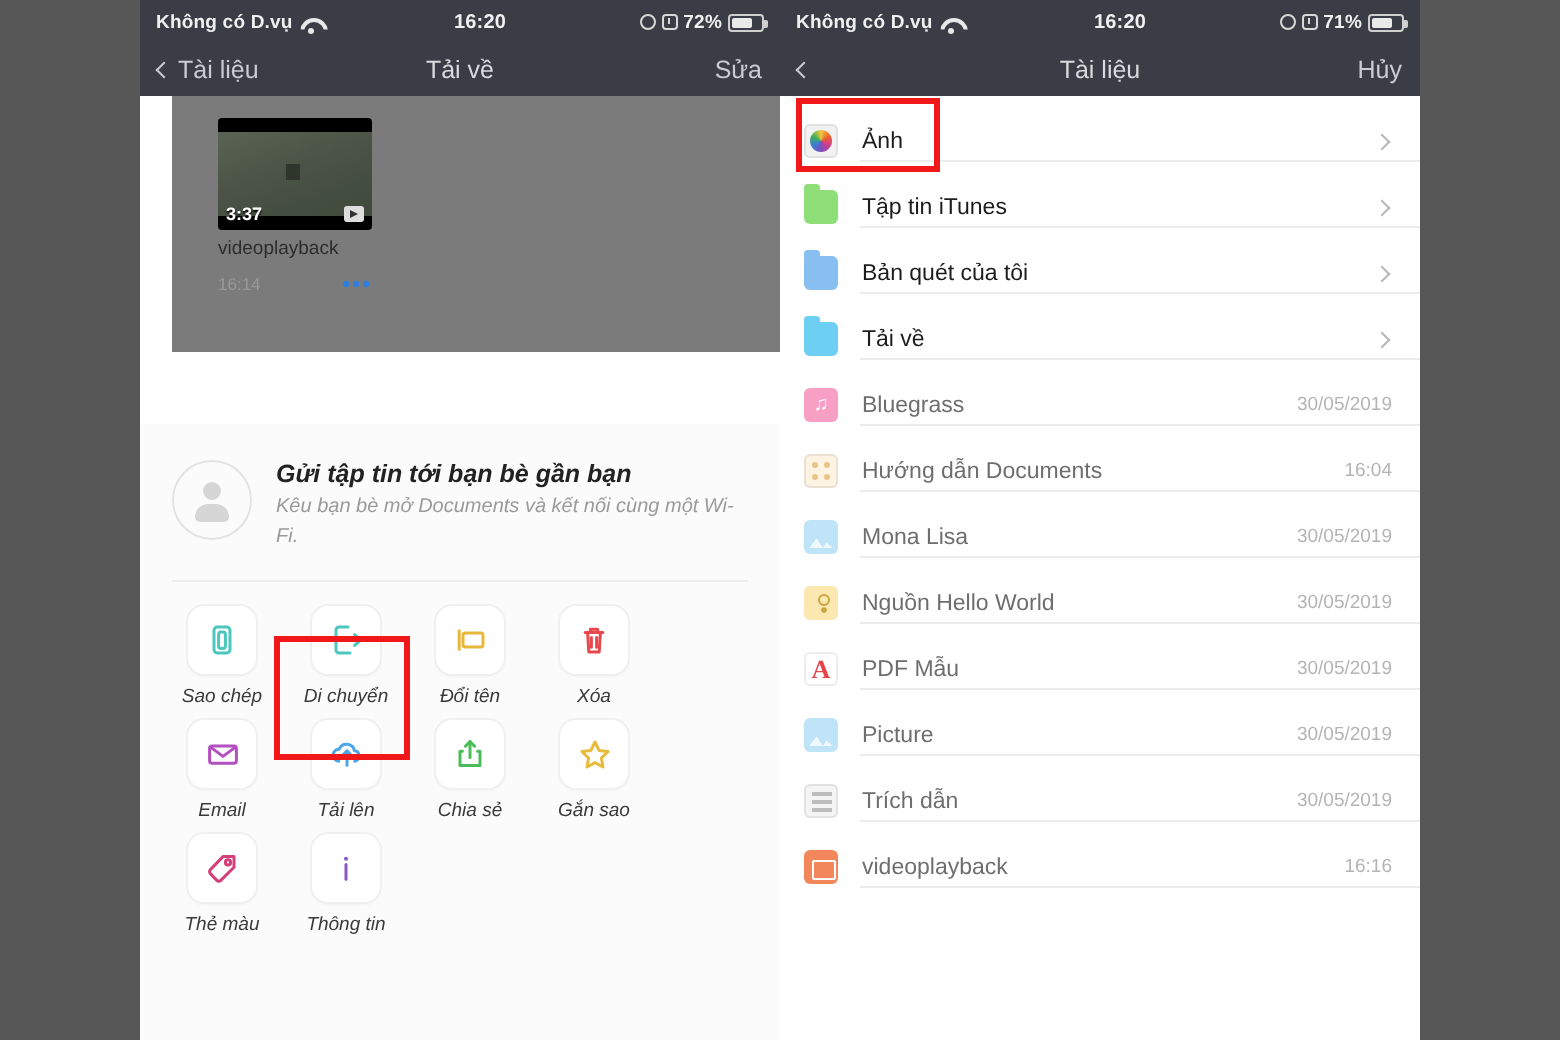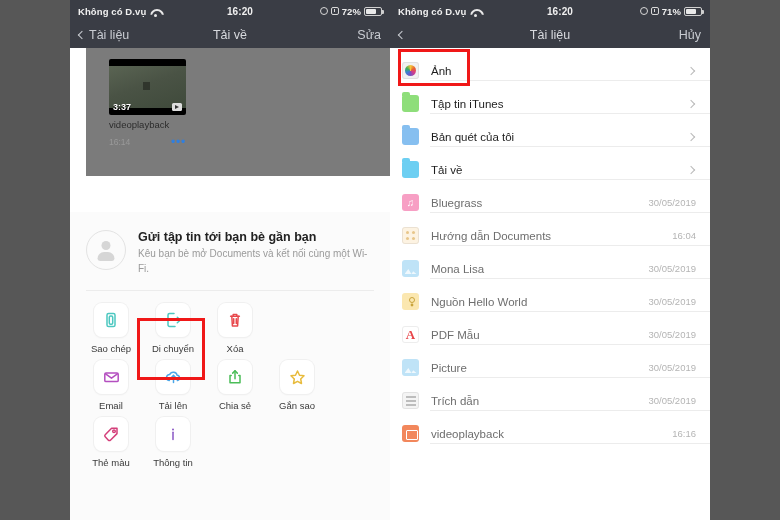--- a/index.html
+++ b/index.html
@@ -99,20 +99,21 @@
   .file-name { margin-top:4px; font-size:9.5px; color:#2c2c2c; }
   .file-meta { margin-top:7px; display:flex; align-items:center;
                justify-content:space-between; }
   .file-time { font-size:8.5px; color:#999; }
   .file-more { color:#2f7fe0; font-size:12px; letter-spacing:.8px; line-height:6px; }
 
   
   .sheet {
     position:absolute; left:0; top:212px; width:320px; height:308px;
     background:#fbfbfb;
+    font-style:italic;
   }
   .airdrop { display:flex; align-items:flex-start; gap:12px; padding:18px 16px 14px 16px; }
   .avatar {
     width:40px; height:40px; border-radius:50%; border:1px solid #e3e3e3;
     flex:0 0 auto; position:relative; background:#fbfbfb;
   }
   .avatar:before{
     content:""; position:absolute; left:50%; top:10px; transform:translateX(-50%);
     width:9px; height:9px; border-radius:50%; background:#d6d6d6;
   }
@@ -286,20 +287,29 @@
                   <svg width="19" height="18" viewBox="0 0 19 18">
                     <path d="M10 2.5H5.5a1.5 1.5 0 0 0-1.5 1.5v10a1.5 1.5 0 0 0 1.5 1.5H11" stroke="#4cc7c0" fill="none" stroke-width="1.5" stroke-linecap="round" stroke-linejoin="round"></path>
                     <path d="M9 9h7" stroke="#4cc7c0" fill="none" stroke-width="1.5" stroke-linecap="round" stroke-linejoin="round"></path>
                     <path d="M13.3 6.3 16.4 9l-3.1 2.7" stroke="#4cc7c0" fill="none" stroke-width="1.5" stroke-linecap="round" stroke-linejoin="round"></path>
                   </svg>
                 </div>
                 <div class="act-lbl">Di chuyển</div>
               </div>
               <div class="act">
                 <div class="act-ico">
+                  <svg width="19" height="18" viewBox="0 0 19 18">
+                    <rect x="5.5" y="5.5" width="10" height="7" rx="1.2" stroke="#e8b63c" fill="none" stroke-width="1.5" stroke-linecap="round" stroke-linejoin="round"></rect>
+                    <path d="M3.6 4.4v9.2" stroke="#e8b63c" fill="none" stroke-width="1.5" stroke-linecap="round" stroke-linejoin="round"></path>
+                  </svg>
+                </div>
+                <div class="act-lbl">Đổi tên</div>
+              </div>
+              <div class="act">
+                <div class="act-ico">
                   <svg width="18" height="18" viewBox="0 0 18 18">
                     <path d="M4.6 5.3h8.8" stroke="#e8484c" fill="none" stroke-width="1.5" stroke-linecap="round" stroke-linejoin="round"></path>
                     <path d="M5.8 5.3 6.4 15h5.2l.6-9.7" stroke="#e8484c" fill="none" stroke-width="1.5" stroke-linecap="round" stroke-linejoin="round"></path>
                     <path d="M7.2 5.3V3.6h3.6v1.7" stroke="#e8484c" fill="none" stroke-width="1.5" stroke-linecap="round" stroke-linejoin="round"></path>
                     <path d="M7.7 7.8v4.8M10.3 7.8v4.8" stroke="#e8484c" fill="none" stroke-width="1.5" stroke-linecap="round" stroke-linejoin="round"></path>
                   </svg>
                 </div>
                 <div class="act-lbl">Xóa</div>
               </div>
             </div>

